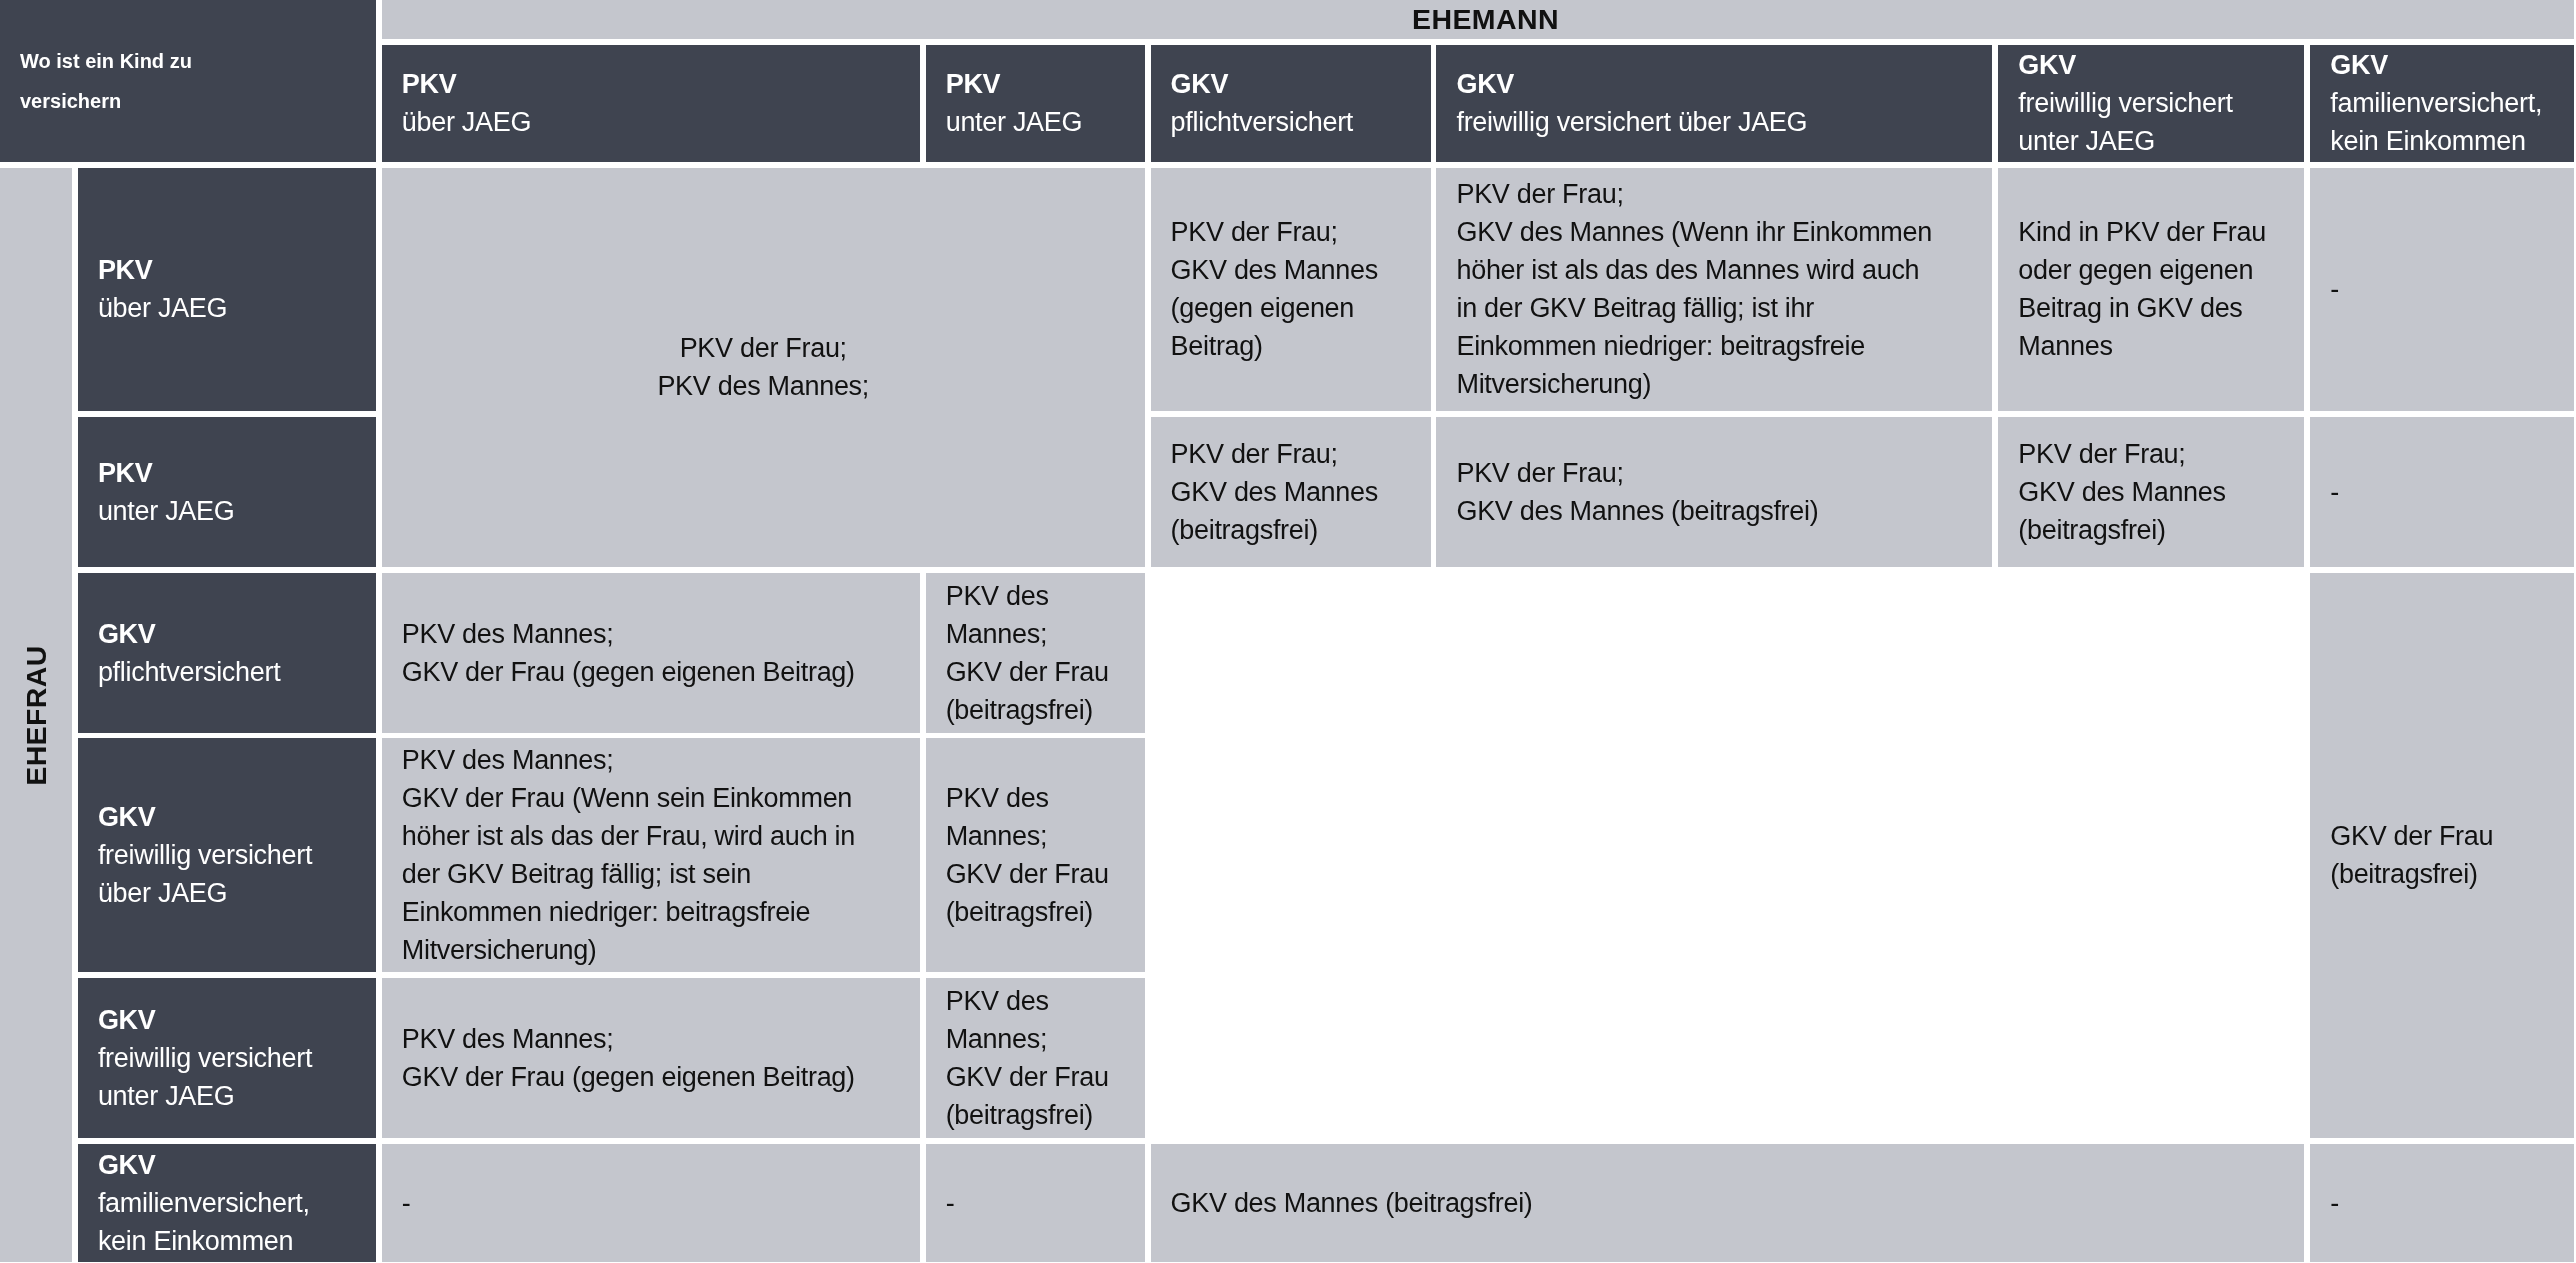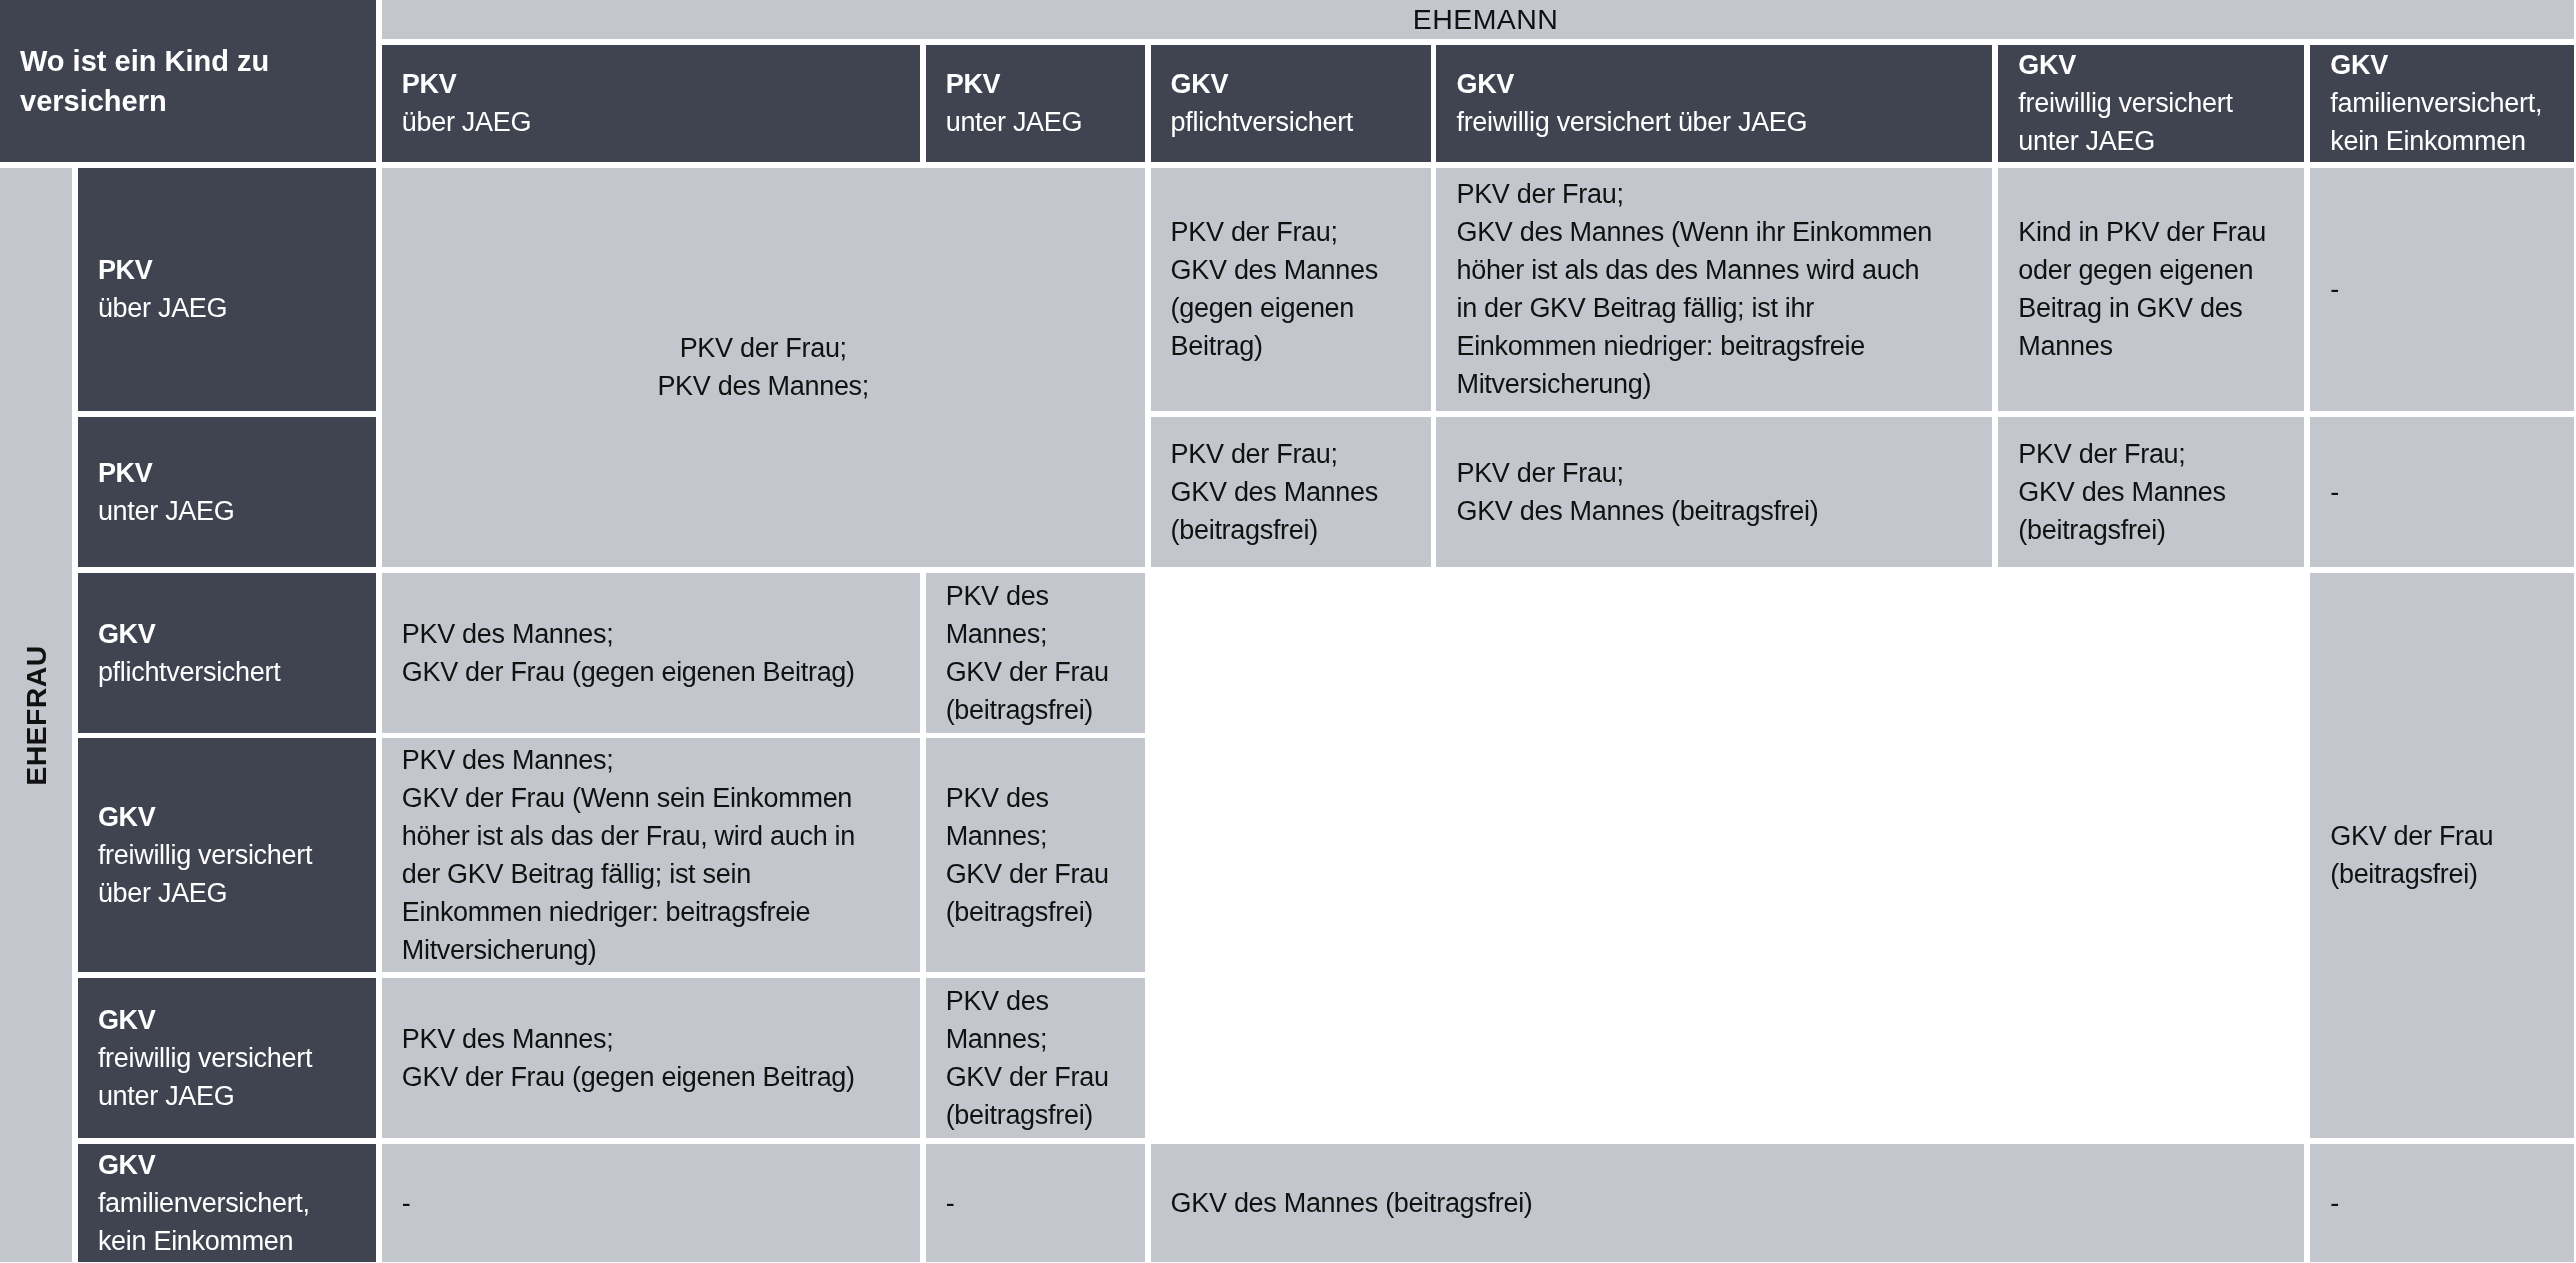--- a/index.html
+++ b/index.html
@@ -22,26 +22,26 @@
     font-size: 27px; line-height: 38px;
     padding: 6.7px 15px 6.7px 20px;
     letter-spacing: -0.3px;
     overflow: visible;
   }
   .cell.hcenter { align-items:center; text-align:center; padding:6.7px 8.4px; }
   .head .t1 { font-weight:600; }
   .head .t2 { font-weight:400; }
   .title-cell {
     display:flex; flex-direction:column; justify-content:center;
-    font-size:29px; line-height:40px; font-weight:600;
+    font-size:20px; line-height:40px; font-weight:600;
     white-space:pre-line; padding:6.7px 15px 6.7px 20px;
   }
   .band {
     display:flex; align-items:center; justify-content:center;
-    font-size:28.5px; font-weight:400; letter-spacing:0.4px;padding-left:15px;
+    font-size:28.5px; font-weight:700; letter-spacing:0.4px;padding-left:15px;
   }
   .vstrip { display:flex; align-items:center; justify-content:center; }
   .vstrip span {
     transform: rotate(-90deg);
     white-space: nowrap;
     font-size:28.5px; font-weight:600; letter-spacing:0.4px;
     color:#111111;
   }
 </style>
 </head>

